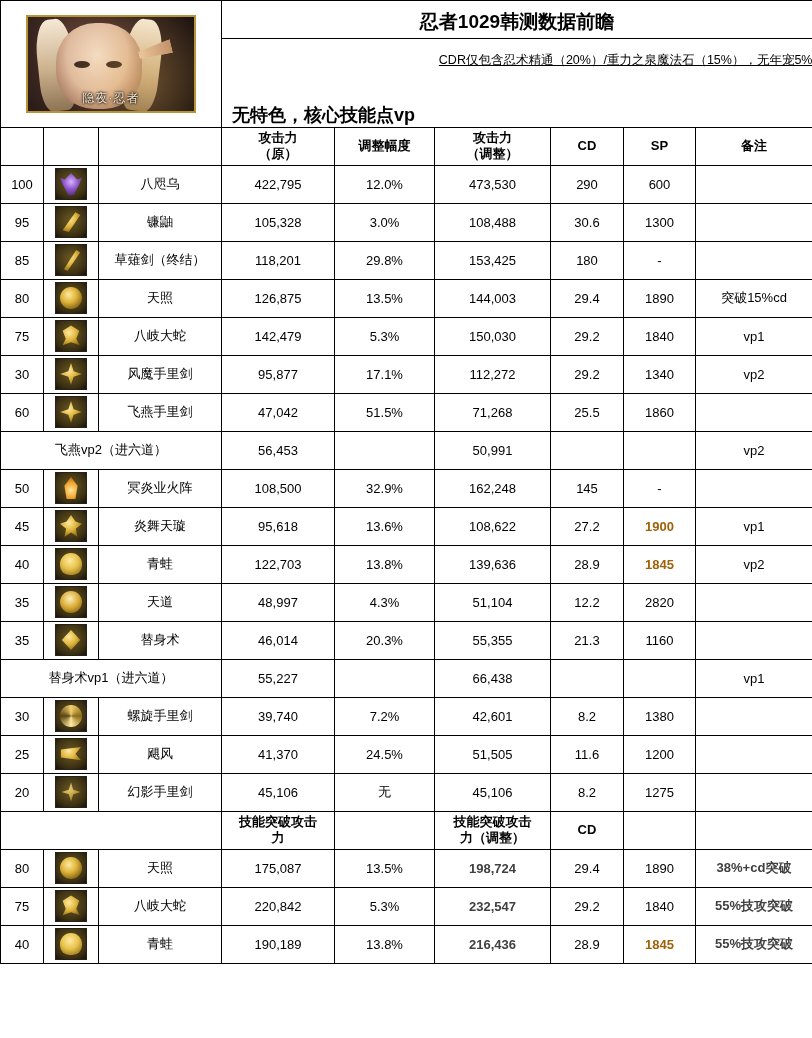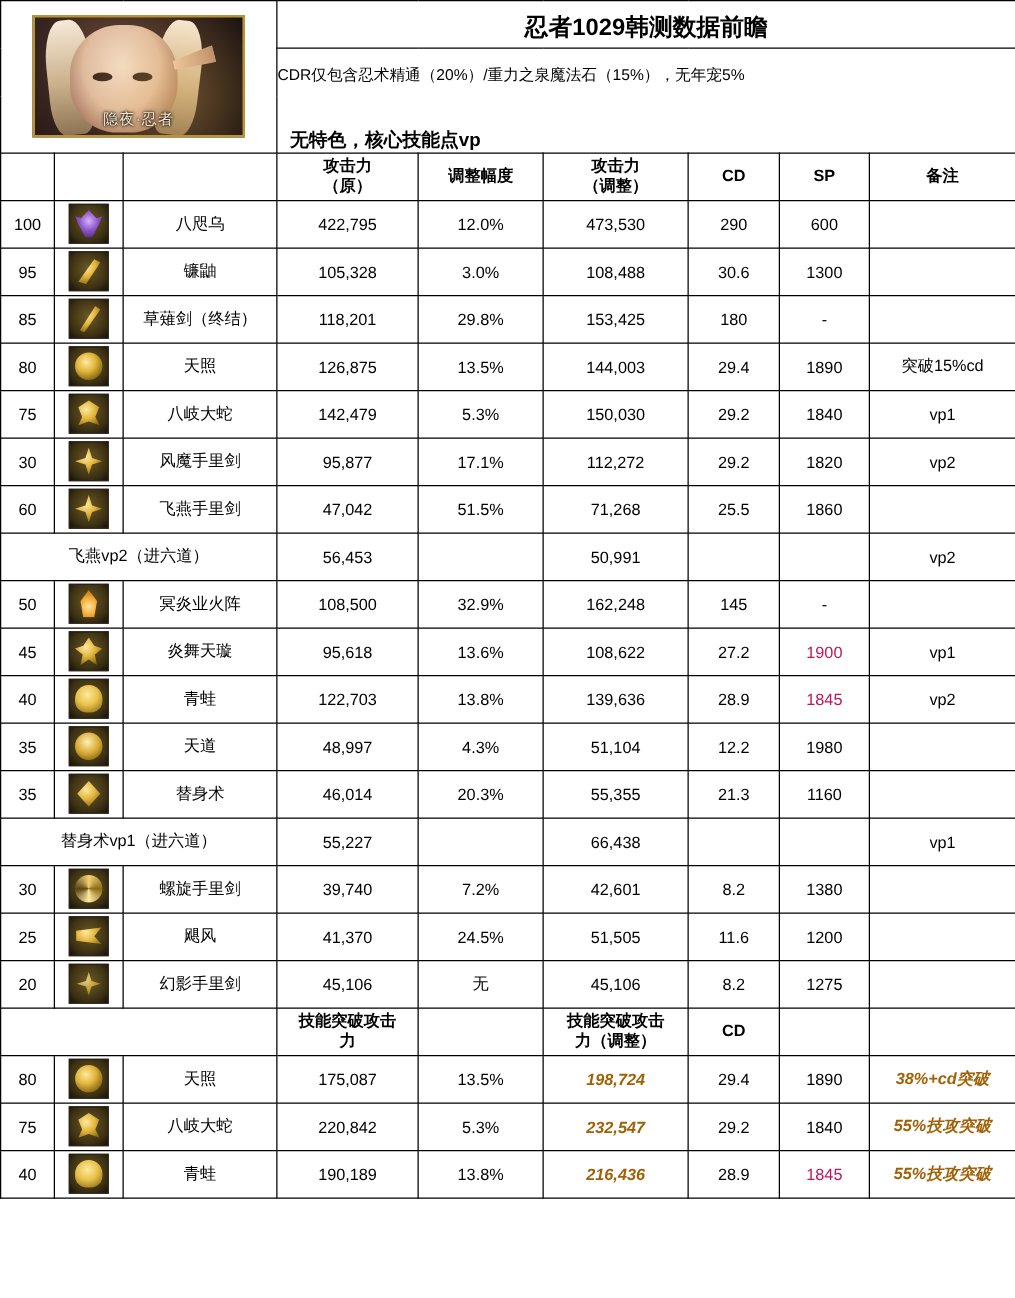--- a/index.html
+++ b/index.html
@@ -111,25 +111,26 @@
   }
 
   .title-main {
     font-size: 19px;
     font-weight: bold;
     text-align: center;
     padding-top: 4px;
   }
   .title-sub {
     font-size: 12.5px;
-    text-align: left;
+    text-align: right;
     padding-top: 6px;
+    text-decoration: underline;
   }
   .title-sub2 {
-    font-size: 15px;
+    font-size: 18px;
     font-weight: bold;
     text-align: left;
     padding: 6px 0 0 10px;
     margin-top: 20px;
   }
   .titlebox { padding: 2px 6px 4px 6px; }
 
   th.colhdr {
     font-size: 13.5px;
     font-weight: bold;
@@ -162,22 +163,22 @@
   .icon.i-dance .g1 { clip-path: polygon(50% 0,70% 30%,100% 40%,72% 62%,80% 100%,50% 80%,20% 100%,28% 62%,0 40%,30% 30%); }
   .icon.i-frog .g1 { border-radius: 50% 50% 42% 42%; background: radial-gradient(circle at 45% 35%, #ffe9a0 0%, #e8c24a 45%, #7c5a0e 100%); }
   .icon.i-way .g1 { border-radius: 50%; background: radial-gradient(circle at 45% 35%, #fff0b6 0%, #d6a832 50%, #5e4409 100%); }
   .icon.i-sub .g1 { clip-path: polygon(50% 4%, 92% 50%, 50% 96%, 8% 50%); }
   .icon.i-spiral .g1 { border-radius: 50%; background: conic-gradient(#f3d171, #8a6a16, #ffe9a0, #5b4410, #f3d171); }
   .icon.i-wind .g1 { clip-path: polygon(4% 30%, 96% 18%, 70% 50%, 96% 78%, 4% 66%); }
   .icon.i-phantom .g1 { clip-path: polygon(50% 6%,60% 40%,94% 50%,60% 60%,50% 94%,40% 60%,6% 50%,40% 40%); opacity: .8; }
   .name { font-size: 13.5px; }
   .num  { font-size: 13.5px; }
   .bold { font-weight: normal; }
-  .red  { color: #be185d; }
-  .redbold { color: #a16207; font-weight: bold; font-style: italic; }
+  .red  { color: #a16207; font-weight: bold; }
+  .redbold { color: #404040; font-weight: bold; }
   .wide-name { font-size: 13.5px; }
   .sec-hdr { font-size: 13.5px; font-weight: bold; line-height: 1.25; }
 </style>
 </head>
 <body>
 
 <div id="sheet">
   <table class="grid">
     <colgroup>
       <col class="c-lv">
@@ -323,21 +324,21 @@
           <td>
             <div class="icon i-shuriken">
               <div class="g1"></div>
             </div>
           </td>
           <td class="name">风魔手里剑</td>
           <td class="num">95,877</td>
           <td class="num">17.1%</td>
           <td class="num">112,272</td>
           <td class="num">29.2</td>
-          <td class="num">1820</td>
+          <td class="num">1340</td>
           <td class="num bold">vp2</td>
         </tr>
         <tr>
           <td>60</td>
           <td>
             <div class="icon i-shuriken">
               <div class="g1"></div>
             </div>
           </td>
           <td class="name">飞燕手里剑</td>
@@ -407,21 +408,21 @@
           <td>
             <div class="icon i-way">
               <div class="g1"></div>
             </div>
           </td>
           <td class="name">天道</td>
           <td class="num">48,997</td>
           <td class="num">4.3%</td>
           <td class="num">51,104</td>
           <td class="num">12.2</td>
-          <td class="num">1980</td>
+          <td class="num">2820</td>
           <td class="num"></td>
         </tr>
         <tr>
           <td>35</td>
           <td>
             <div class="icon i-sub">
               <div class="g1"></div>
             </div>
           </td>
           <td class="name">替身术</td>

